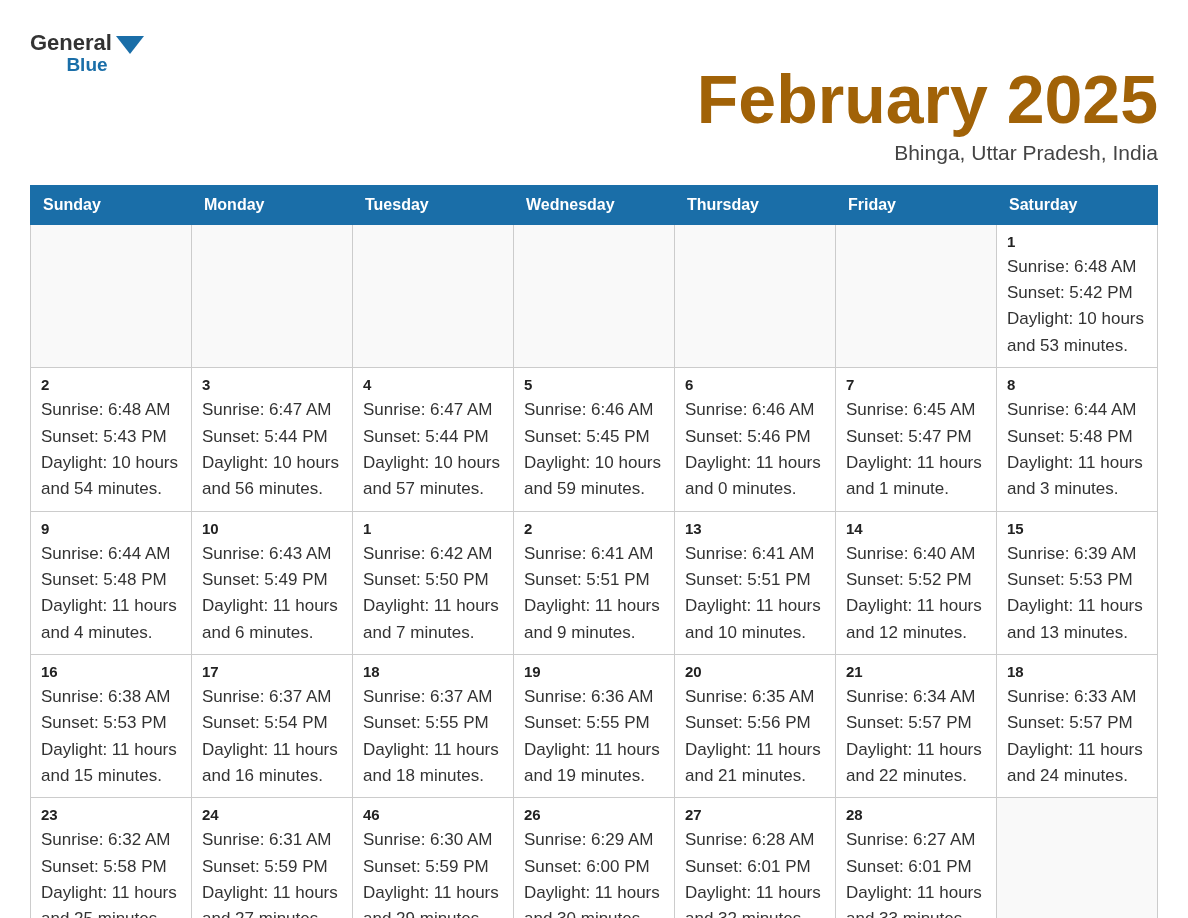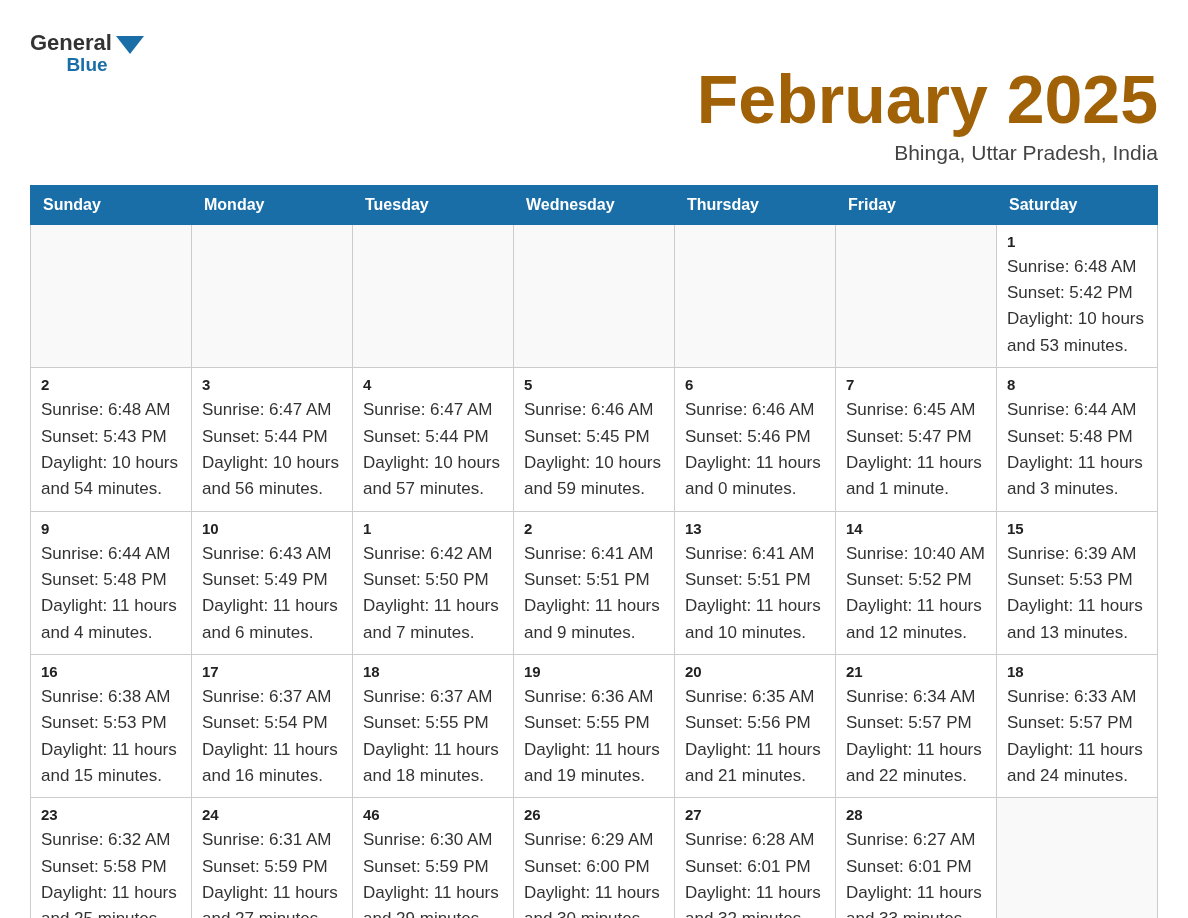--- a/index.html
+++ b/index.html
@@ -232,21 +232,21 @@
         </td>
         <td>
           <span class="day-number">13</span>
           <div class="day-info">Sunrise: 6:41 AM
 Sunset: 5:51 PM
 Daylight: 11 hours
 and 10 minutes.</div>
         </td>
         <td>
           <span class="day-number">14</span>
-          <div class="day-info">Sunrise: 10:40 AM
+          <div class="day-info">Sunrise: 6:40 AM
 Sunset: 5:52 PM
 Daylight: 11 hours
 and 12 minutes.</div>
         </td>
         <td>
           <span class="day-number">15</span>
           <div class="day-info">Sunrise: 6:39 AM
 Sunset: 5:53 PM
 Daylight: 11 hours
 and 13 minutes.</div>

